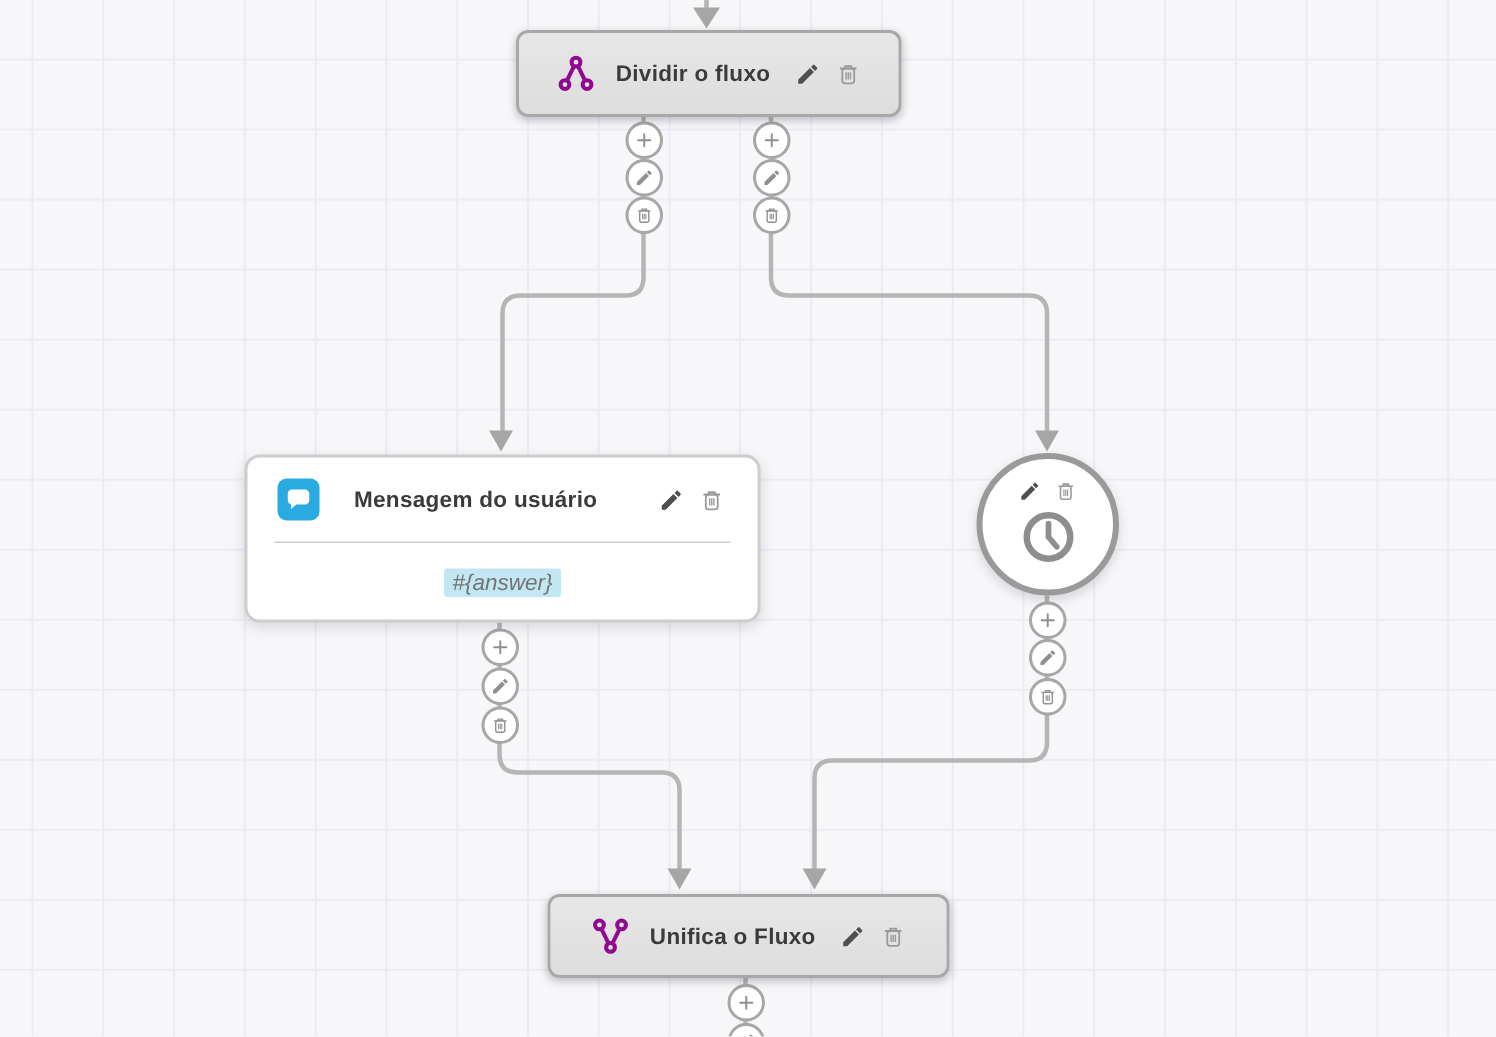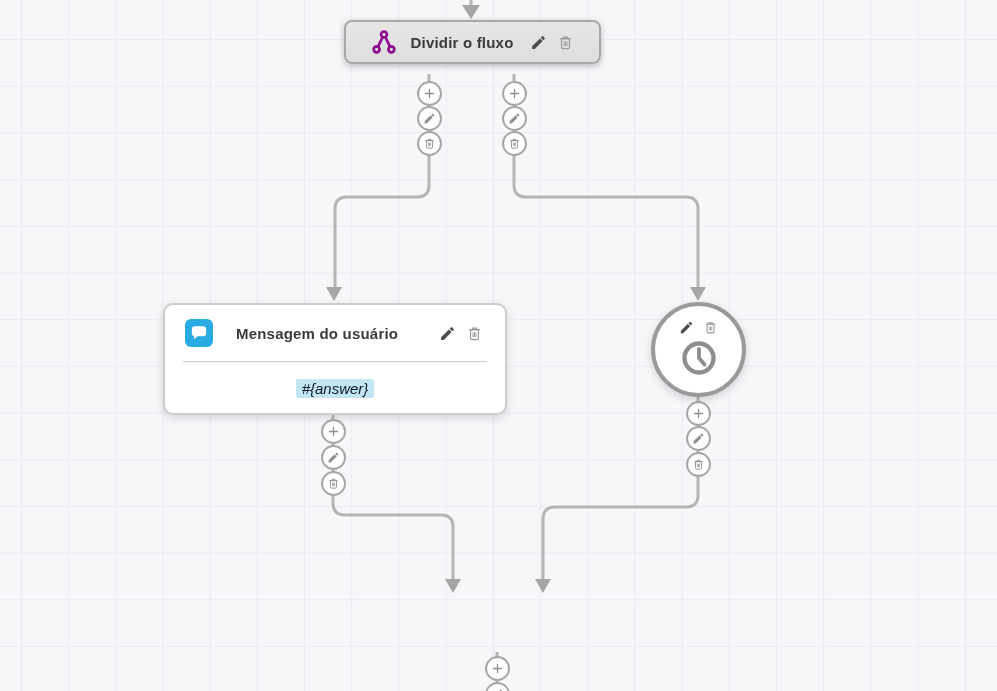--- a/index.html
+++ b/index.html
@@ -62,21 +62,21 @@
     width: 28px; height: 28px; border-radius: 6px;
     background: #29abe2; color: #ffffff;
     display: flex; align-items: center; justify-content: center;
     flex: none;
   }
   .chat-tile svg { width: 20px; height: 20px; }
   .msg-header .title { margin-left: 23px; margin-right: auto; }
   .divider { border-top: 1px solid #cccccc; margin: 0 18px; }
   .msg-body { height: 52px; display: flex; align-items: center; justify-content: center; }
   .var-chip {
-    font-size: 15px; font-style: italic; color: #0f172a;
+    font-size: 15px; font-style: italic; color: #737373;
     background: #c2e6f2; padding: 1px 6px; border-radius: 2px;
   }
 
   .node-circle {
     width: 95px; height: 95px; border-radius: 50%;
     background: #ffffff;
     border: 4px solid #9a9a9a;
     box-shadow: 0 3px 8px rgba(70,70,90,.2);
     display: flex; flex-direction: column; align-items: center;
     padding-top: 14px;
@@ -219,21 +219,21 @@
       <svg>
         <use href="#i-plus"></use>
       </svg>
     </button>
   <button class="port" style="left:484.5px; top:681.5px">
       <svg>
         <use href="#i-pencil"></use>
       </svg>
     </button>
 
-  <div class="node node-gray" style="left:344px; top:20px; width:257px; height:44px">
+  <div class="node node-gray" style="left:344px; top:20px; width:257px; height:58px">
     <svg class="type-icon">
         <use href="#i-split"></use>
       </svg>
     <span class="title">Dividir o fluxo</span>
     <span class="actions">
       <svg class="act edit">
           <use href="#i-pencil"></use>
         </svg>
       <svg class="act del">
           <use href="#i-trash"></use>
@@ -271,14 +271,28 @@
         </svg>
       <svg class="act del">
           <use href="#i-trash"></use>
         </svg>
     </span>
     <svg class="clock-face">
         <use href="#i-clock"></use>
       </svg>
   </div>
 
+  <div class="node node-gray" style="left:365px; top:596px; width:268px; height:56px">
+    <svg class="type-icon">
+        <use href="#i-merge"></use>
+      </svg>
+    <span class="title">Unifica o Fluxo</span>
+    <span class="actions">
+      <svg class="act edit">
+          <use href="#i-pencil"></use>
+        </svg>
+      <svg class="act del">
+          <use href="#i-trash"></use>
+        </svg>
+    </span>
+  </div>
 
 </div>
 
 </body></html>

